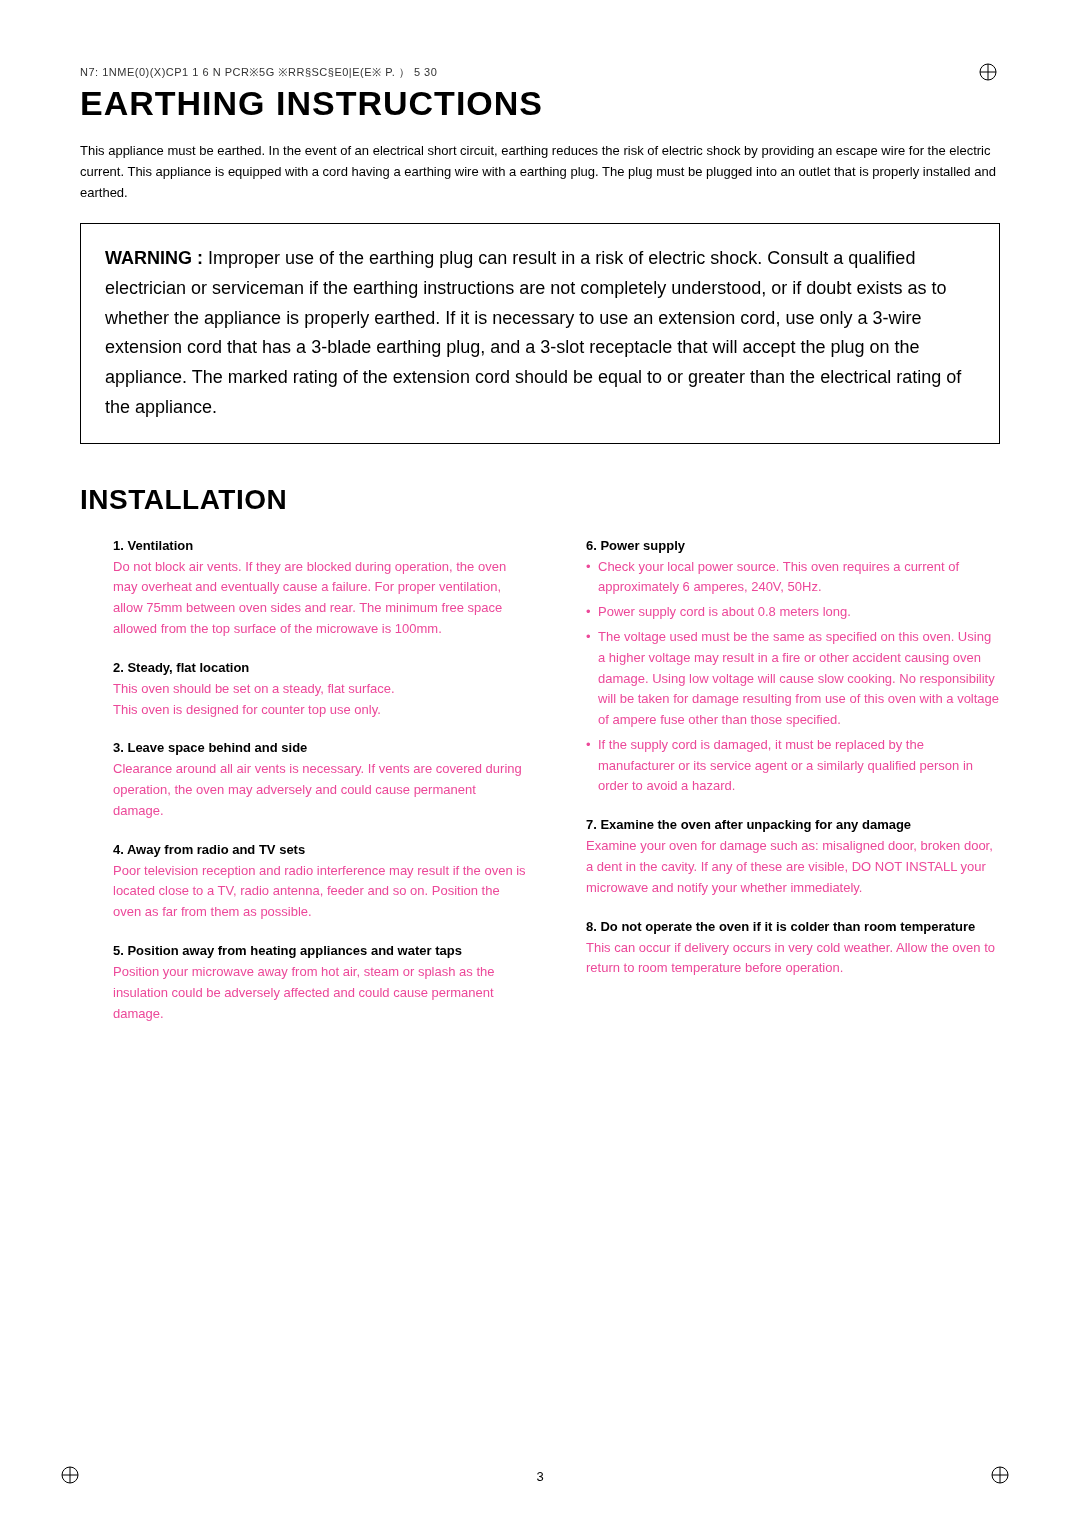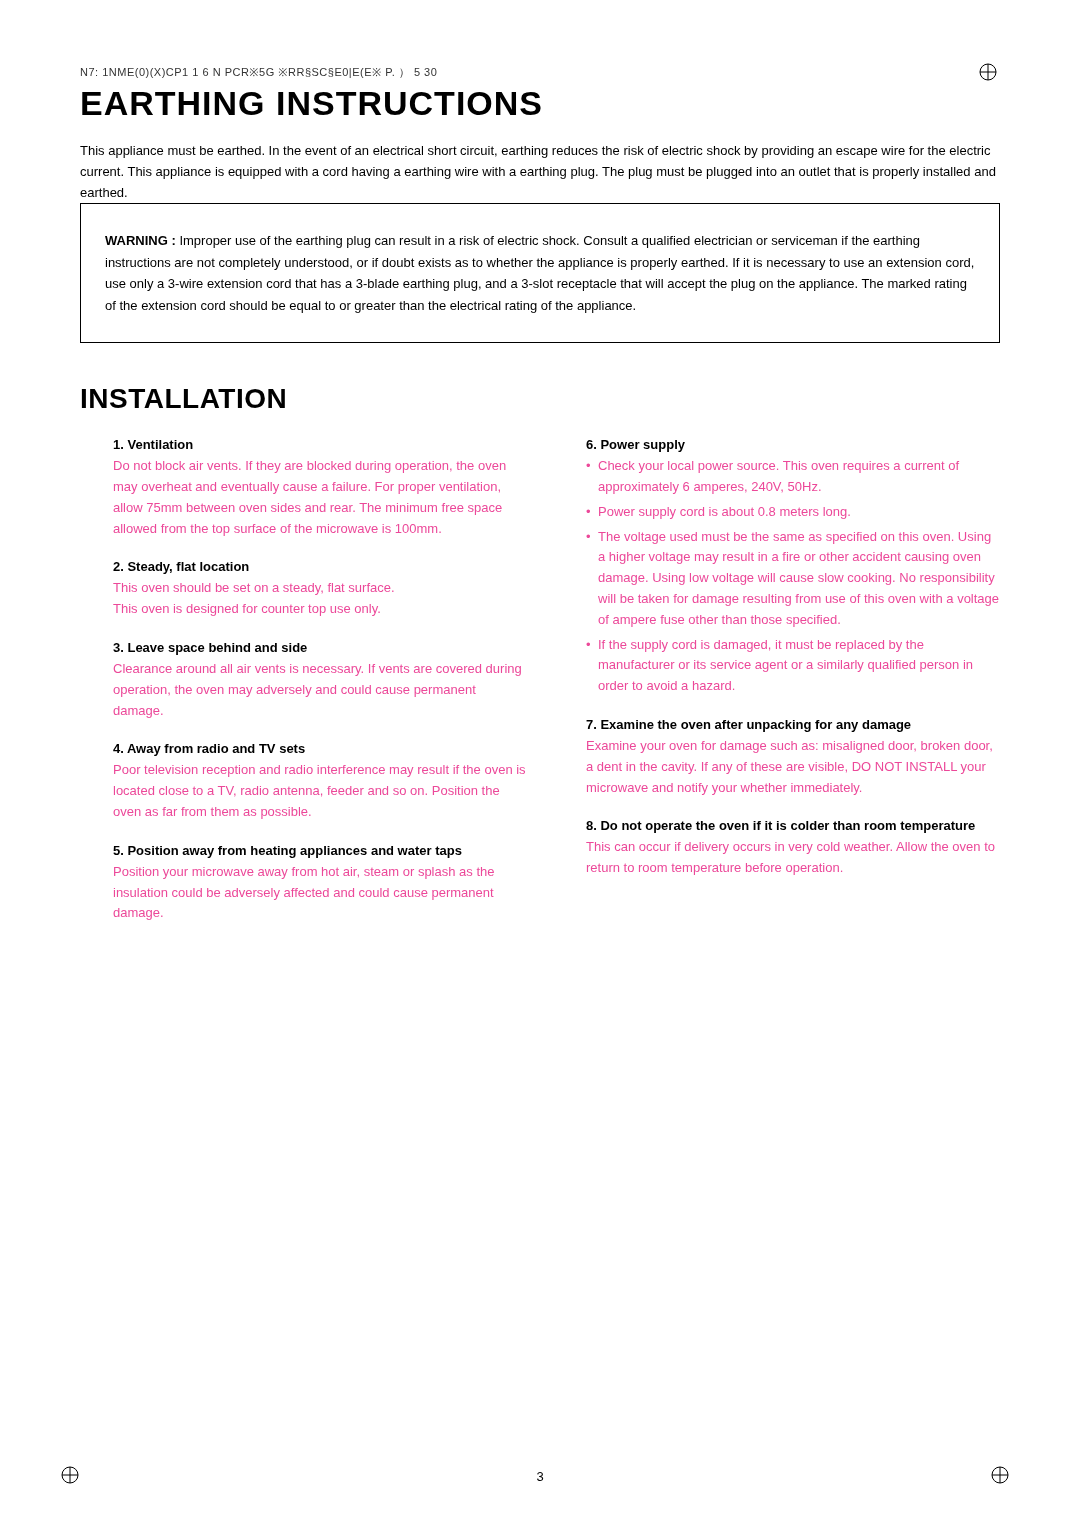--- a/index.html
+++ b/index.html
@@ -60,30 +60,31 @@
       letter-spacing: 1px;
       margin-bottom: 18px;
       color: #000;
       text-transform: uppercase;
     }
 
     
     .intro-paragraph {
       font-size: 13px;
       line-height: 1.6;
+      margin-bottom: 20px;
       color: #000;
     }
 
     
     .warning-box {
       border: 1.5px solid #000;
-      padding: 26px 24px;
+      padding: 20px 24px;
       margin-bottom: 40px;
       line-height: 1.65;
-      font-size: 13px;
+      font-size: 18px;
     }
 
     .warning-box .warning-label {
       font-weight: bold;
     }
 
     
     .section-title {
       font-size: 28px;
       font-weight: bold;

